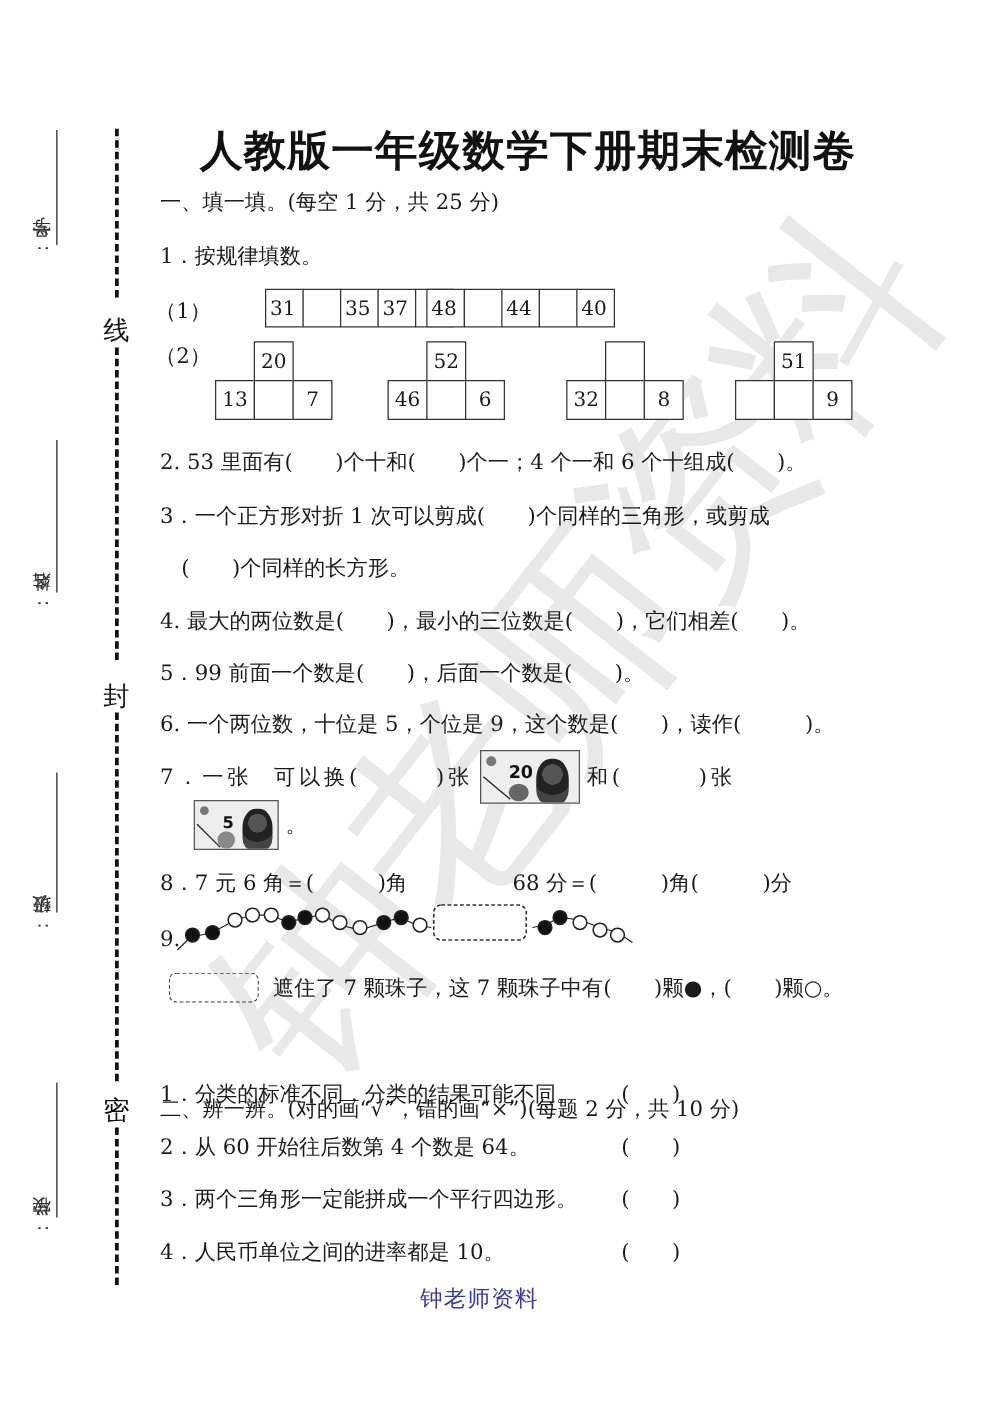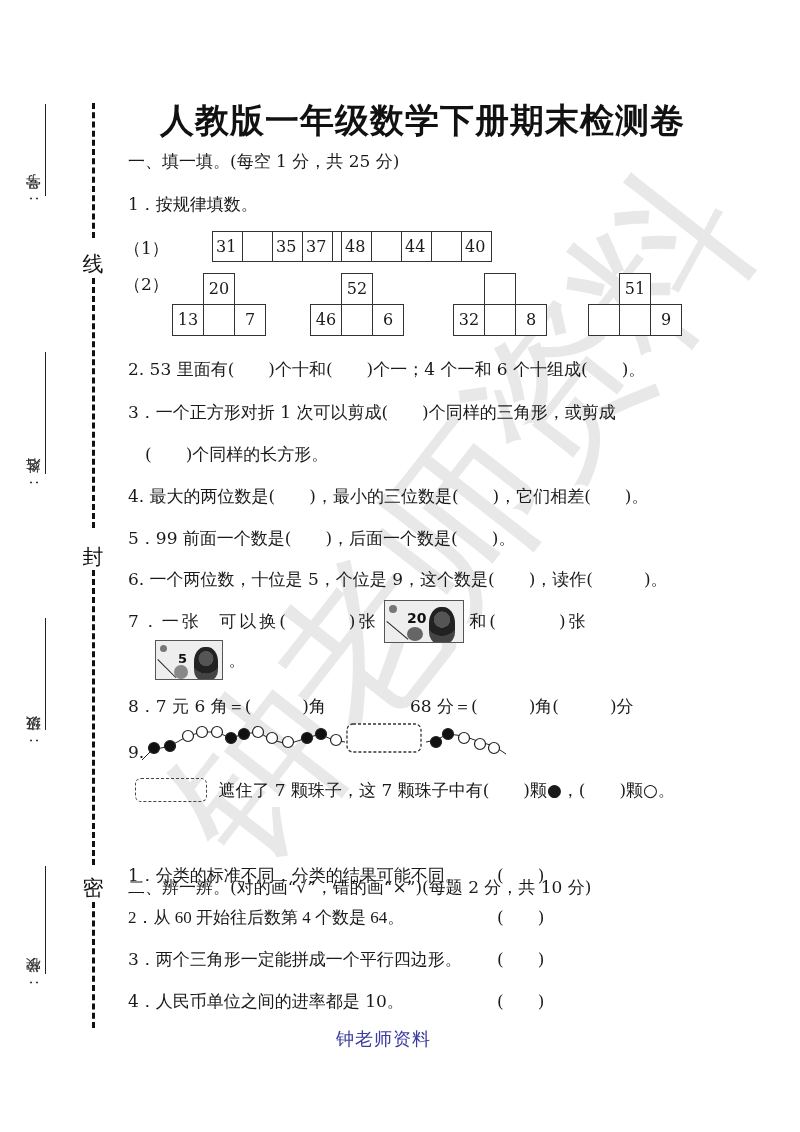--- a/index.html
+++ b/index.html
@@ -303,21 +303,21 @@
   <span style="vertical-align:middle;margin-left:6px;">遮住了 7 颗珠子，这 7 颗珠子中有(　　)颗●，(　　)颗○。</span>
 </div>
 
 <div class="line" style="top:828px;margin-top:48px;">二、辨一辨。(对的画“√”，错的画“×”)(每题 2 分，共 10 分)</div>
 
 <div class="line" style="top:864px;text-align:right;">
   <span>1．分类的标准不同，分类的结果可能不同。</span>
 </div>
 <div class="line" style="top:864px;left:497px;">(　　)</div>
 
-<div class="line" style="top:906px;font-family:Liberation Serif, serif;">
+<div class="line" style="top:906px;">
   <span>2．从 60 开始往后数第 4 个数是 64。</span>
 </div>
 <div class="line" style="top:906px;left:497px;">(　　)</div>
 
 <div class="line" style="top:948px;">
   <span>3．两个三角形一定能拼成一个平行四边形。</span>
 </div>
 <div class="line" style="top:948px;left:497px;">(　　)</div>
 
 <div class="line" style="top:990px;">

